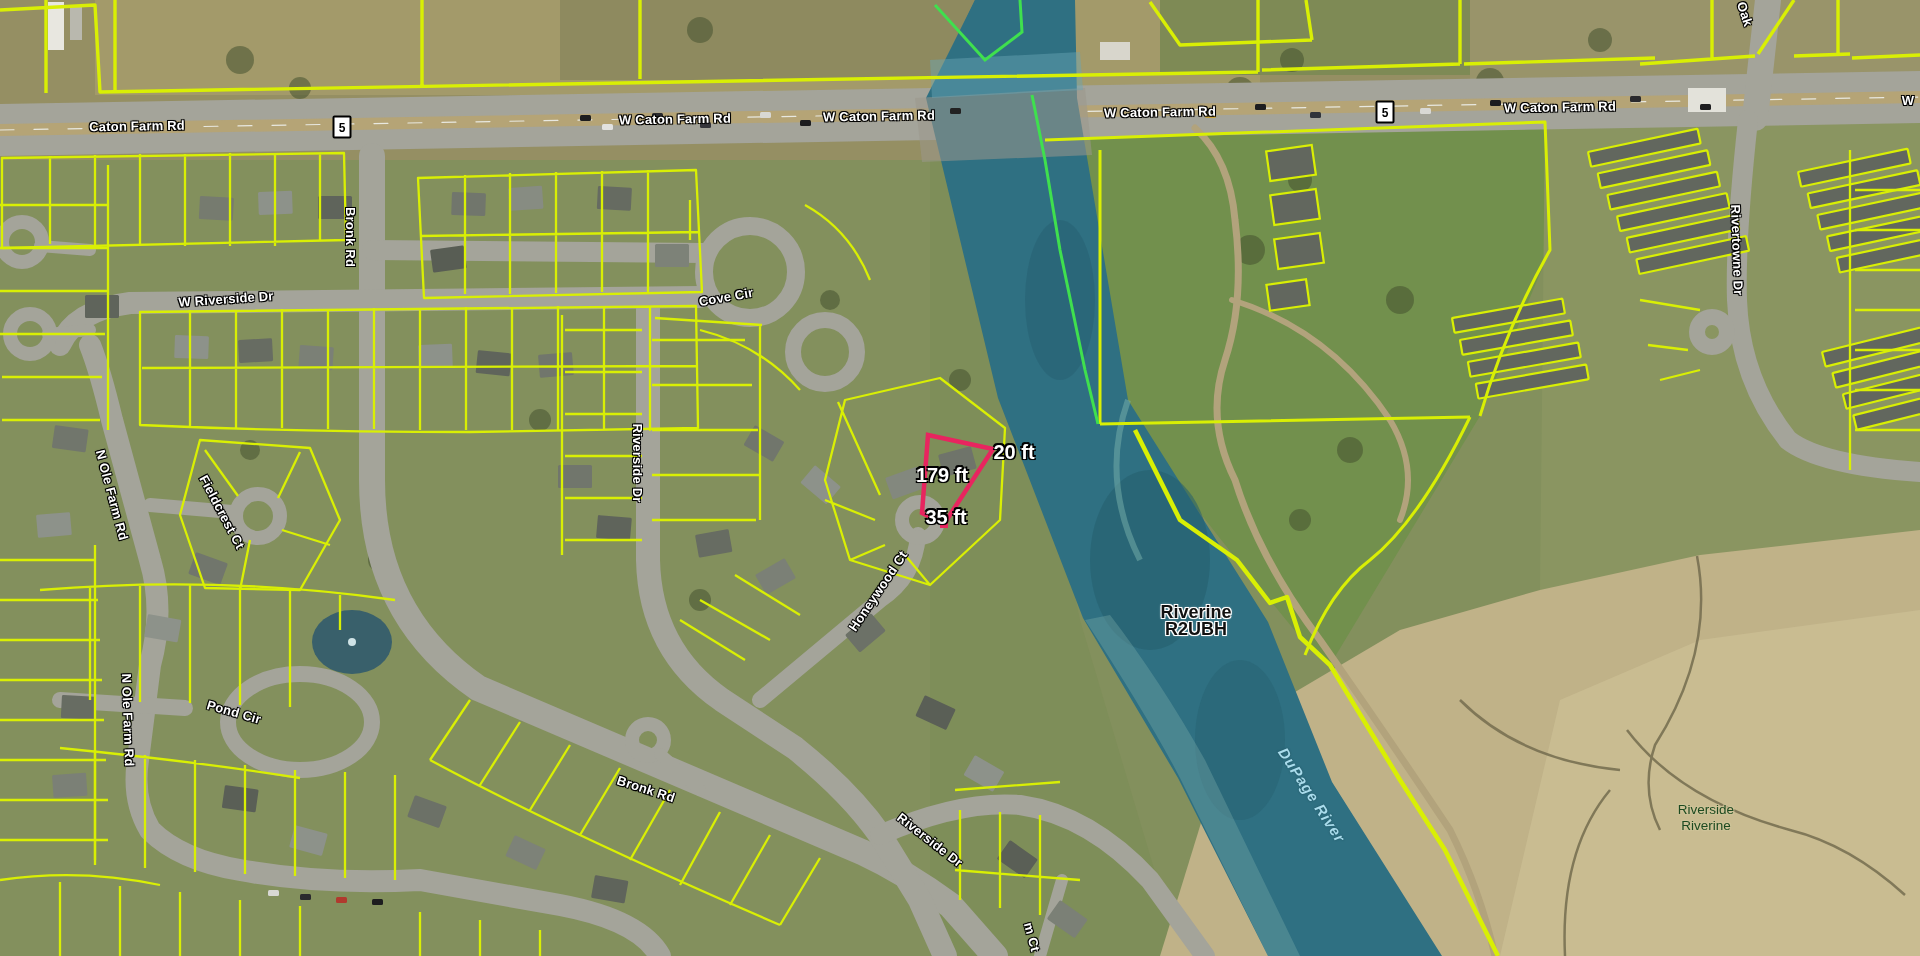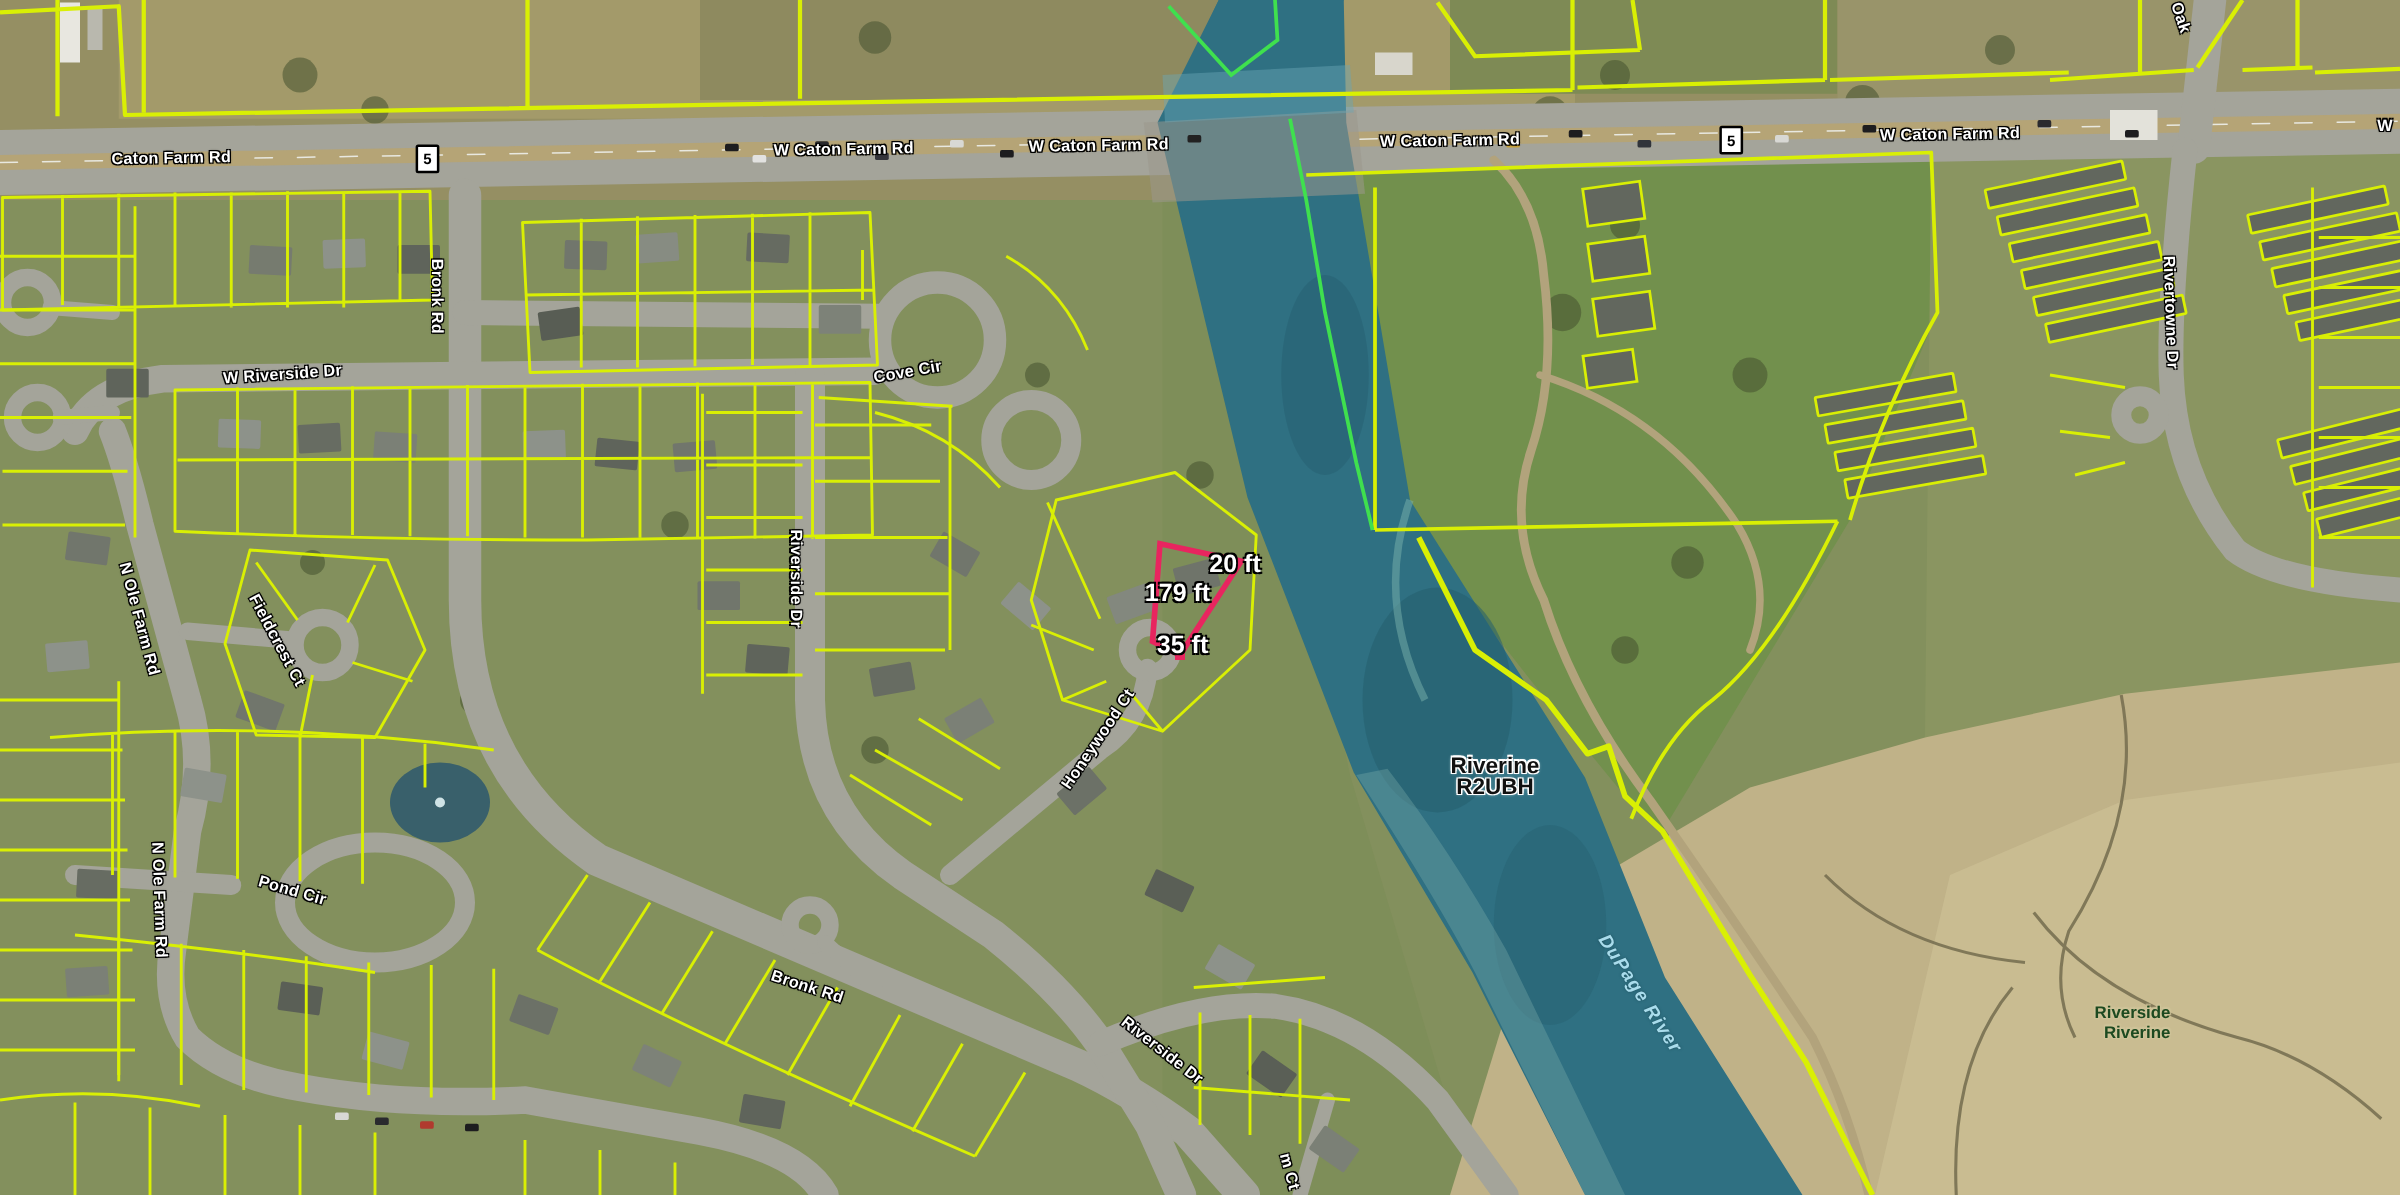--- a/index.html
+++ b/index.html
@@ -6,21 +6,21 @@
   #map-viewport{position:relative;width:1920px;height:956px;overflow:hidden;
     font-family:"Liberation Sans",sans-serif;cursor:grab;}
   #map-viewport svg{position:absolute;left:0;top:0;}
   .lbl{position:absolute;transform:translate(-50%,-50%);white-space:nowrap;pointer-events:none;}
   .street{font-size:13px;font-weight:bold;color:#fff;letter-spacing:.2px;
     text-shadow:-1px -1px 0 #000,1px -1px 0 #000,-1px 1px 0 #000,1px 1px 0 #000,0 0 2px #000;}
   .meas{font-size:20px;font-weight:bold;color:#fff;
     text-shadow:-1.5px -1.5px 0 #000,1.5px -1.5px 0 #000,-1.5px 1.5px 0 #000,1.5px 1.5px 0 #000,0 0 2px #000;}
   .wetland{font-size:18px;font-weight:bold;color:#111;text-align:center;line-height:17px;
     text-shadow:-1px -1px 0 #fff,1px -1px 0 #fff,-1px 1px 0 #fff,1px 1px 0 #fff,0 0 3px #fff;}
-  .parkway{font-size:13.5px;font-weight:bold;color:#1d4a20;text-align:right;line-height:16px;
+  .parkway{font-size:13.5px;font-weight:normal;color:#1d4a20;text-align:center;line-height:16px;
     text-shadow:-1px -1px 1px #cfc49a,1px -1px 1px #cfc49a,-1px 1px 1px #cfc49a,1px 1px 1px #cfc49a;}
   .rivername{font-size:15px;font-style:italic;font-weight:bold;color:#a9dcec;letter-spacing:1px;
     text-shadow:0 0 2px #1d4c59;}
   .shield{width:15px;height:19px;background:#fff;border:2px solid #000;border-radius:2px;
     color:#000;font-size:12px;font-weight:bold;display:flex;align-items:center;justify-content:center;}
 </style>
 </head>
 <body>
 
 <div id="map-viewport">
@@ -313,16 +313,16 @@
   </div>
 
   <div class="lbl rivername" style="left:1312px;top:795px;transform:translate(-50%,-50%) rotate(57deg)">DuPage River</div>
 
   <div class="lbl parkway" style="left:1706px;top:818px">
     <div>Riverside</div>
     <div>Riverine</div>
   </div>
 
   <div class="lbl meas" style="left:942px;top:475px">179 ft</div>
-  <div class="lbl meas" style="left:988px;top:452px">20 ft</div>
+  <div class="lbl meas" style="left:1014px;top:452px">20 ft</div>
   <div class="lbl meas" style="left:946px;top:517px">35 ft</div>
 
 </div>
 
 </body></html>

